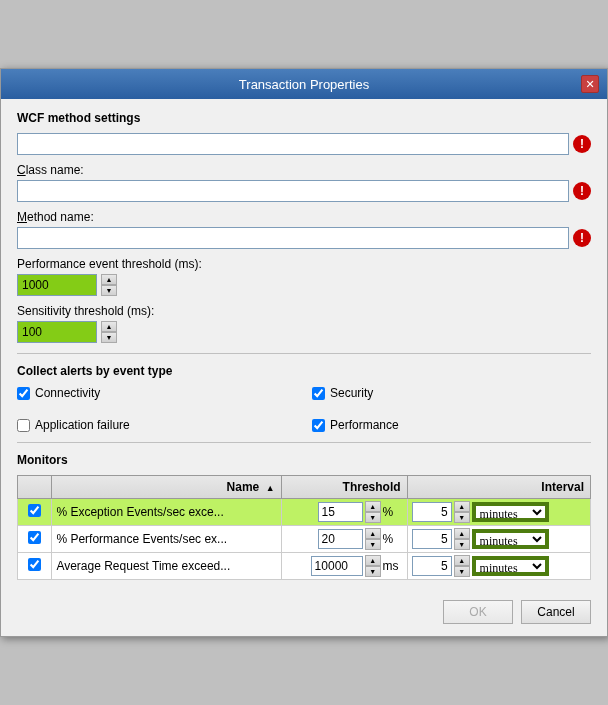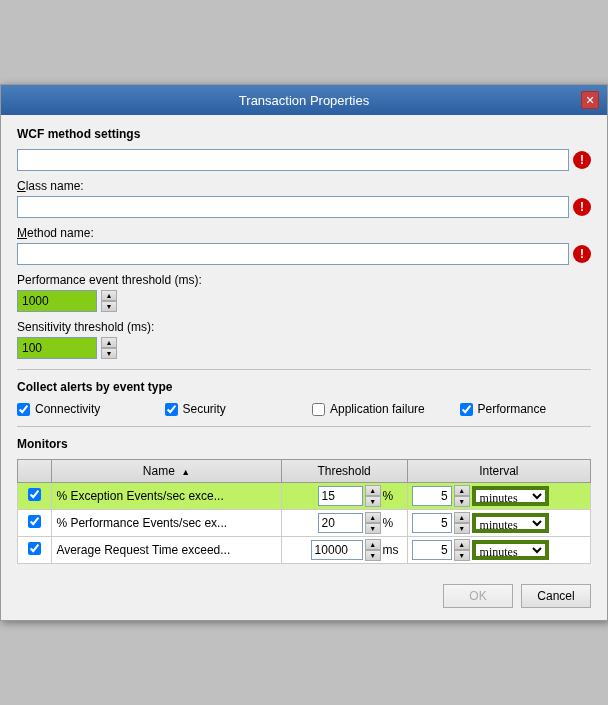--- a/index.html
+++ b/index.html
@@ -123,21 +123,21 @@
     .divider {
       border: none;
       border-top: 1px solid #c0c0c0;
       margin: 10px 0;
     }
     .checkbox-section {
       margin-bottom: 10px;
     }
     .checkbox-grid {
       display: grid;
-      grid-template-columns: 1fr 1fr 1fr 1fr;
+      grid-template-columns: 1fr 1fr;
       gap: 18px 16px;
       margin-top: 6px;
     }
     .checkbox-row {
       display: flex;
       align-items: center;
       gap: 5px;
       font-size: 12px;
     }
     .checkbox-row input[type="checkbox"] {
@@ -155,22 +155,22 @@
       background: white;
       font-size: 12px;
       margin-top: 6px;
     }
     .monitors-table thead tr {
       background: linear-gradient(to bottom, #e8e8e8, #d8d8d8);
     }
     .monitors-table th {
       border: 1px solid #999;
       padding: 4px 6px;
-      text-align: center;
-      font-weight: normal;
+      text-align: right;
+      font-weight: bold;
     }
     .monitors-table td {
       border: 1px solid #ccc;
       padding: 2px 4px;
       vertical-align: middle;
     }
     .monitors-table tbody tr:nth-child(1) {
       background: #cce4ff;
     }
     .monitors-table tbody tr:nth-child(2),

